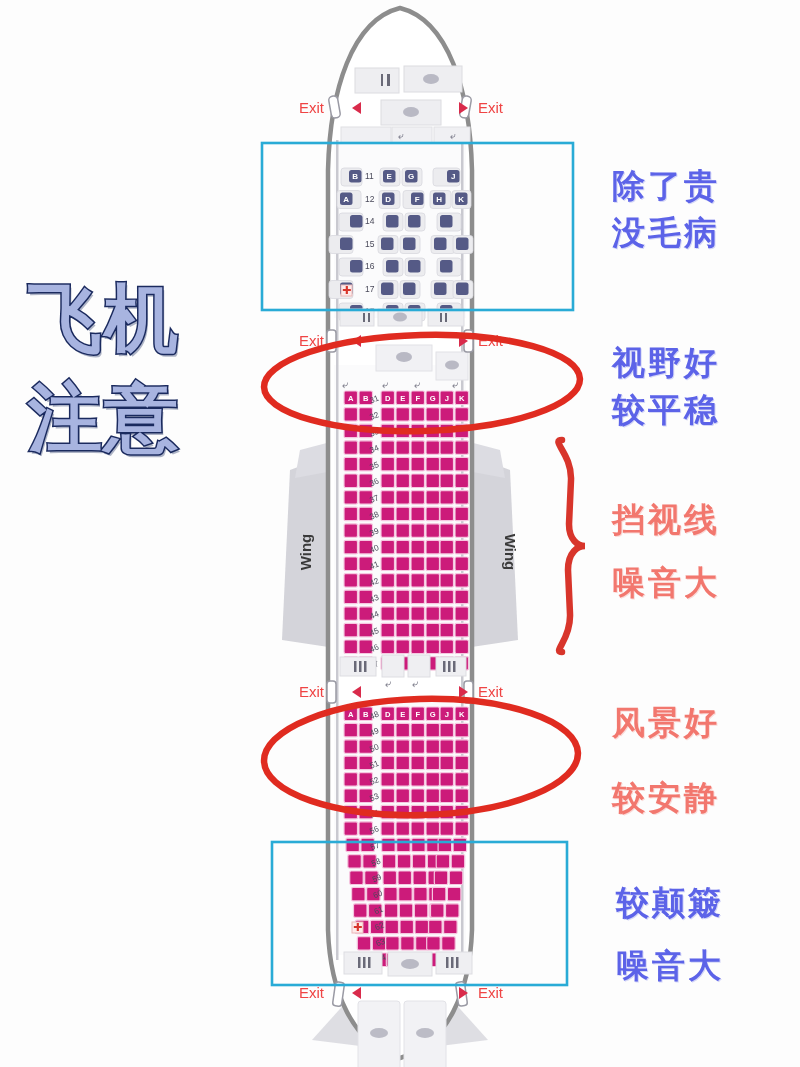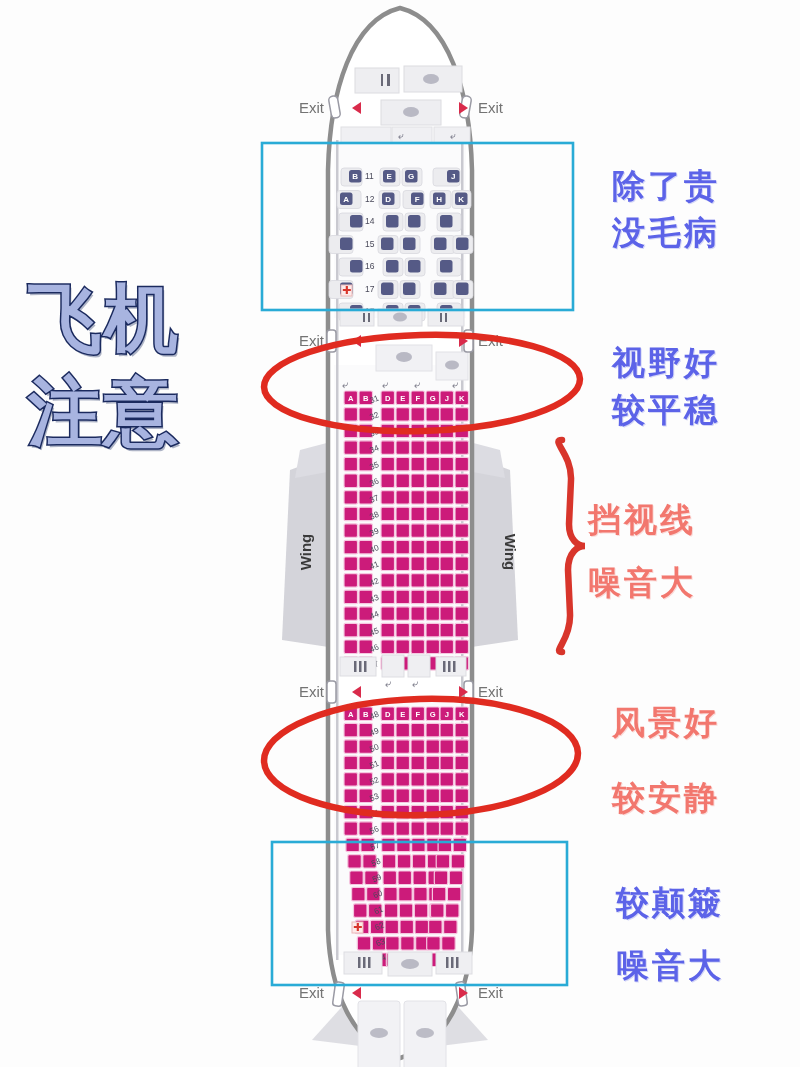--- a/index.html
+++ b/index.html
@@ -9,21 +9,21 @@
     font-family: "Liberation Sans", "DejaVu Sans", sans-serif;
     overflow: hidden;
   }
   #stage { position: relative; width: 800px; height: 1067px; background: #fdfdfd; }
 
   
   #title-block {
     position: absolute; left: 28px; top: 278px;
     width: 260px;
     display: flex; flex-direction: column;
-    gap: 10px;
+    gap: 16px;
     z-index: 30;
   }
   .title-line {
     font-size: 74px;
     font-weight: bold;
     letter-spacing: 2px;
     line-height: 1.12;
     color: #a8b4e0;
     -webkit-text-stroke: 3px #1b2a5e;
     paint-order: stroke fill;
@@ -46,21 +46,21 @@
 
   
   #plane { position: absolute; left: 0; top: 0; width: 800px; height: 1067px; z-index: 5; }
 
   
   #marks { position: absolute; left:0; top:0; width: 800px; height: 1067px; z-index: 20; pointer-events: none; }
 
   
   .exit-label {
     position: absolute;
-    font-size: 15px; color: #737373; font-weight: normal;
+    font-size: 15px; color: #ef4444; font-weight: normal;
     z-index: 12; letter-spacing: 0px;
   }
   .exit-tri { position: absolute; z-index: 12; width: 0; height: 0; }
   .exit-tri.left  { border-top: 6px solid transparent; border-bottom: 6px solid transparent; border-right: 9px solid #d92b4b; }
   .exit-tri.right { border-top: 6px solid transparent; border-bottom: 6px solid transparent; border-left: 9px solid #d92b4b; }
 
   
   .wing-text {
     font-family: "Liberation Sans", sans-serif;
     font-size: 15px; fill: #3a3a3a; font-weight: bold;
@@ -606,21 +606,21 @@
   </div>
 
   <div class="annot blue" style="left:612px; top:340px;">
     <div>视野好</div>
     <div>较平稳</div>
   </div>
   <div class="annot blue" style="left:612px; top:163px;">
     <div>除了贵</div>
     <div>没毛病</div>
   </div>
-  <div class="annot red" style="left:588px; top:497px;">
+  <div class="annot red" style="left:612px; top:497px;">
     <div>挡视线</div>
     <div style="margin-top:16px;">噪音大</div>
   </div>
   <div class="annot red" style="left:612px; top:700px;text-align:right;">
     <div>风景好</div>
     <div style="margin-top:28px;">较安静</div>
   </div>
   <div class="annot blue" style="left:616px; top:880px;">
     <div>较颠簸</div>
     <div style="margin-top:16px;">噪音大</div>

